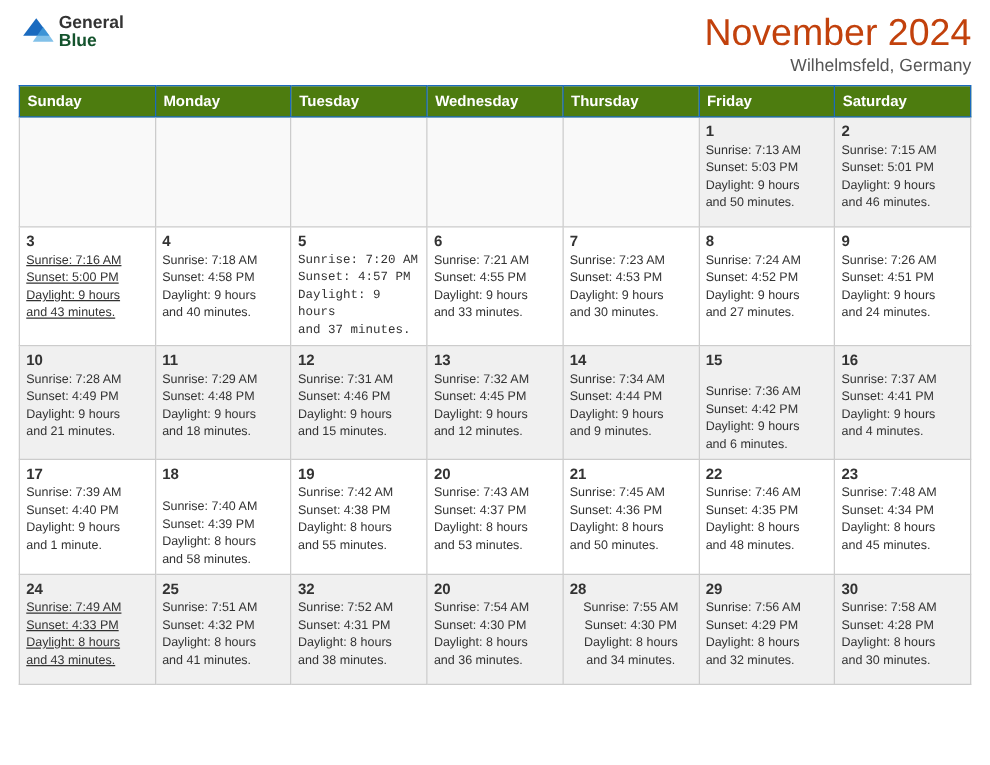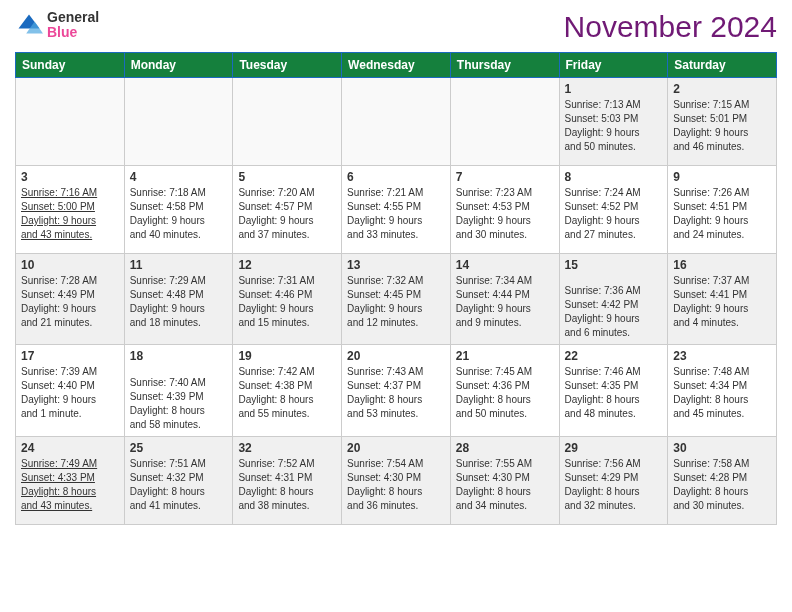--- a/index.html
+++ b/index.html
@@ -27,44 +27,44 @@
       gap: 4px;
     }
     .logo-text {
       display: flex;
       flex-direction: column;
       font-size: 14px;
       font-weight: bold;
       line-height: 1.1;
     }
     .logo-general { color: #333; }
-    .logo-blue { color: #ec4899; }
+    .logo-blue { color: #14532d; }
     .logo-icon {
       width: 28px;
       height: 28px;
     }
     .title-block {
       text-align: right;
     }
     .month-title {
       font-size: 30px;
       font-weight: normal;
-      color: #701a75;
+      color: #c2410c;
     }
     .location {
       font-size: 14px;
       color: #555;
     }
     .calendar {
       width: 100%;
       border-collapse: collapse;
       table-layout: fixed;
     }
     .calendar th {
-      background-color: #15803d;
+      background-color: #4d7c0f;
       color: white;
       text-align: left;
       padding: 5px 6px;
       font-size: 12px;
       border: 1px solid #1a6abf;
     }
     .calendar td {
       border: 1px solid #ccc;
       vertical-align: top;
       padding: 4px 5px;
@@ -101,20 +101,21 @@
         <polygon points="20,5 35,25 5,25" fill="#1a6abf"></polygon>
         <polygon points="28,15 40,32 16,32" fill="#4da6e0" opacity="0.7"></polygon>
       </svg>
       <div class="logo-text">
         <span class="logo-general">General</span>
         <span class="logo-blue">Blue</span>
       </div>
     </div>
     <div class="title-block">
       <div class="month-title">November 2024</div>
+      <div class="location">Wilhelmsfeld, Germany</div>
     </div>
   </div>
 
   <table class="calendar">
     <thead>
       <tr>
         <th>Sunday</th>
         <th>Monday</th>
         <th>Tuesday</th>
         <th>Wednesday</th>
@@ -155,21 +156,21 @@
           </td>
           <td>
             <span class="day-number">4</span>
             <div class="day-info" style="white-space: pre-line;">Sunrise: 7:18 AM
 Sunset: 4:58 PM
 Daylight: 9 hours
 and 40 minutes.</div>
           </td>
           <td>
             <span class="day-number">5</span>
-            <div class="day-info" style="white-space: pre-line;">Sunrise: 7:20 AM
+            <div class="day-info" style="white-space: pre-line; font-family: Liberation Mono, monospace;">Sunrise: 7:20 AM
 Sunset: 4:57 PM
 Daylight: 9 hours
 and 37 minutes.</div>
           </td>
           <td>
             <span class="day-number">6</span>
             <div class="day-info" style="white-space: pre-line;">Sunrise: 7:21 AM
 Sunset: 4:55 PM
 Daylight: 9 hours
 and 33 minutes.</div>
@@ -322,21 +323,21 @@
           </td>
           <td class="shaded">
             <span class="day-number">20</span>
             <div class="day-info" style="white-space: pre-line;">Sunrise: 7:54 AM
 Sunset: 4:30 PM
 Daylight: 8 hours
 and 36 minutes.</div>
           </td>
           <td class="shaded">
             <span class="day-number">28</span>
-            <div class="day-info" style="white-space: pre-line;">Sunrise: 7:55 AM
+            <div class="day-info" style="white-space: pre-line; text-align: center;">Sunrise: 7:55 AM
 Sunset: 4:30 PM
 Daylight: 8 hours
 and 34 minutes.</div>
           </td>
           <td class="shaded">
             <span class="day-number">29</span>
             <div class="day-info" style="white-space: pre-line;">Sunrise: 7:56 AM
 Sunset: 4:29 PM
 Daylight: 8 hours
 and 32 minutes.</div>

